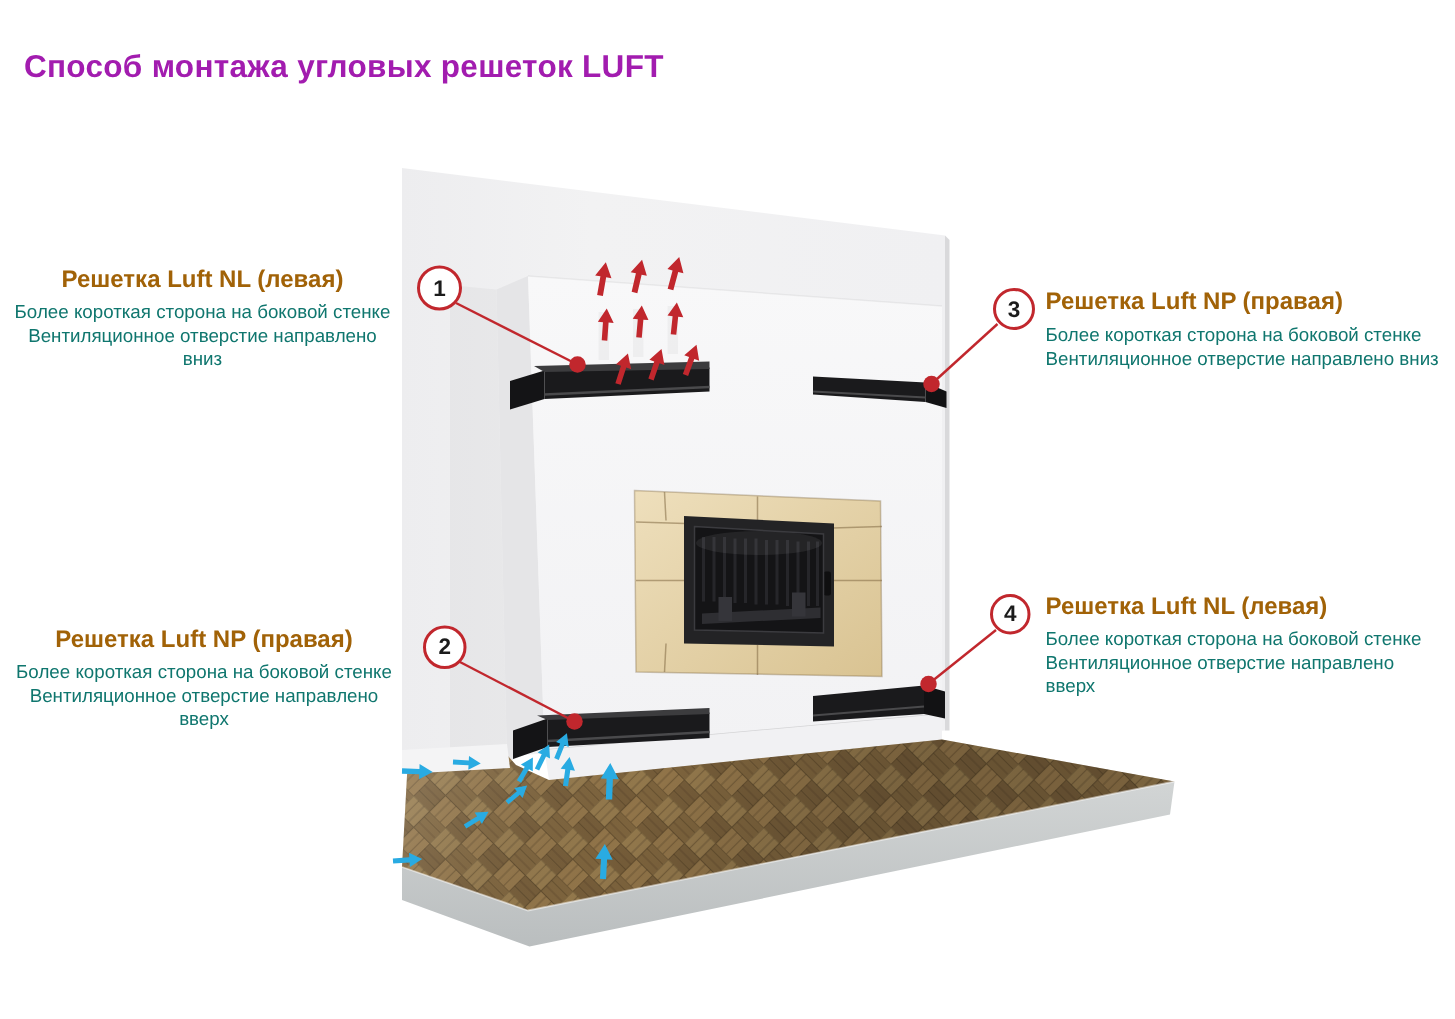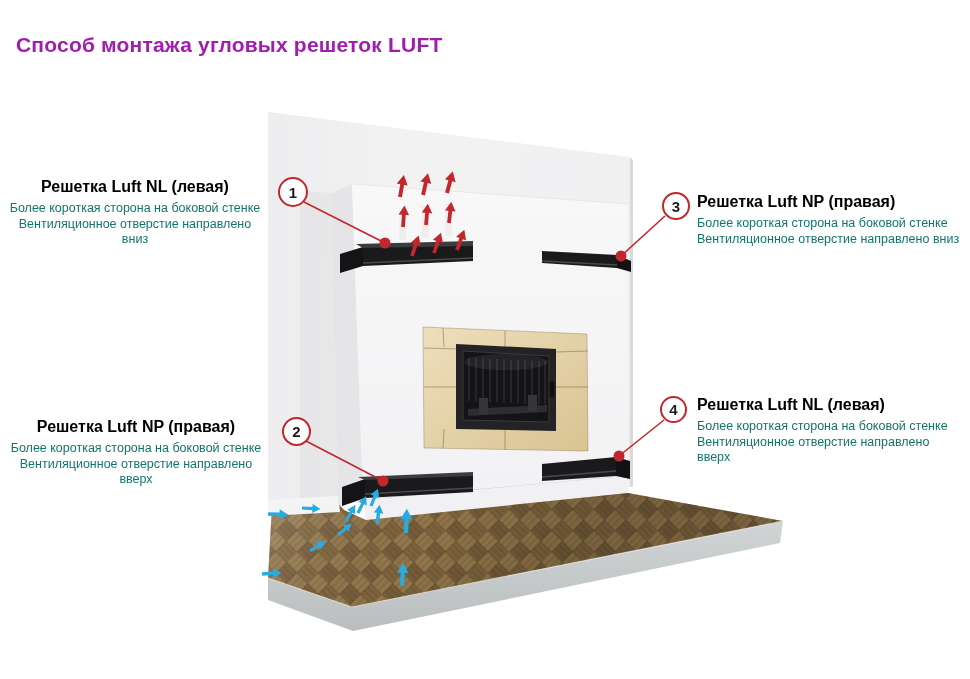--- a/index.html
+++ b/index.html
@@ -6,21 +6,21 @@
   .canvas{
     position:relative;width:970px;height:679px;background:#ffffff;overflow:hidden;
     font-family:"Liberation Sans", sans-serif;
   }
   .page-title{
     position:absolute;left:16px;top:33px;width:970px;text-align:left;
     font-size:21px;font-weight:bold;color:#a21caf;letter-spacing:.2px;
   }
   .scene{position:absolute;left:0;top:0;}
   .lbl{position:absolute;}
-  .lbl .lbl-title{font-size:16px;font-weight:bold;color:#000000;margin-bottom:5px;}
+  .lbl .lbl-title{font-size:16px;font-weight:bold;color:#a16207;margin-bottom:5px;}
   .lbl .lbl-line{font-size:12.5px;color:#0f766e;line-height:15.5px;}
   .lbl-left{text-align:center;}
   .lbl-right{text-align:left;}
   .badge{
     position:absolute;background:#ffffff;border:2.5px solid #c1272d;border-radius:50%;
     display:flex;align-items:center;justify-content:center;box-sizing:border-box;
     font-size:15px;font-weight:bold;color:#1b1b1b;
   }
 </style>
 </head>

